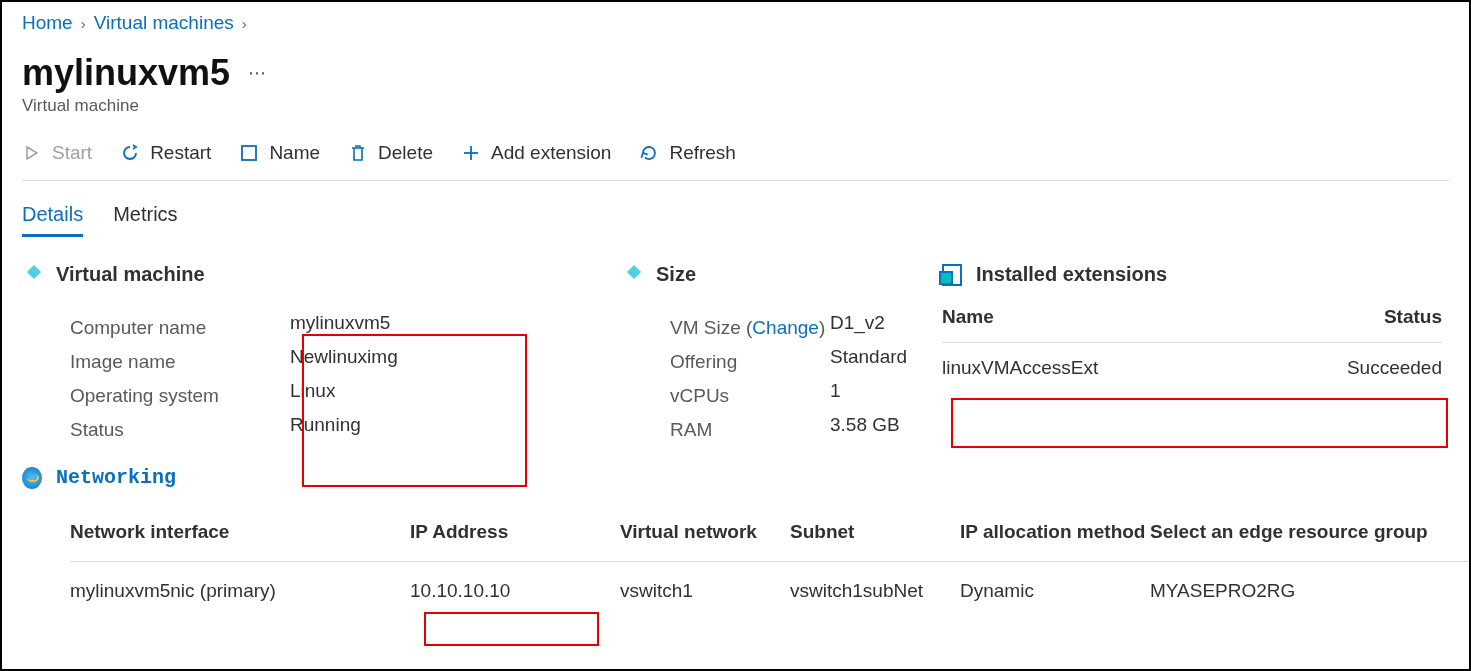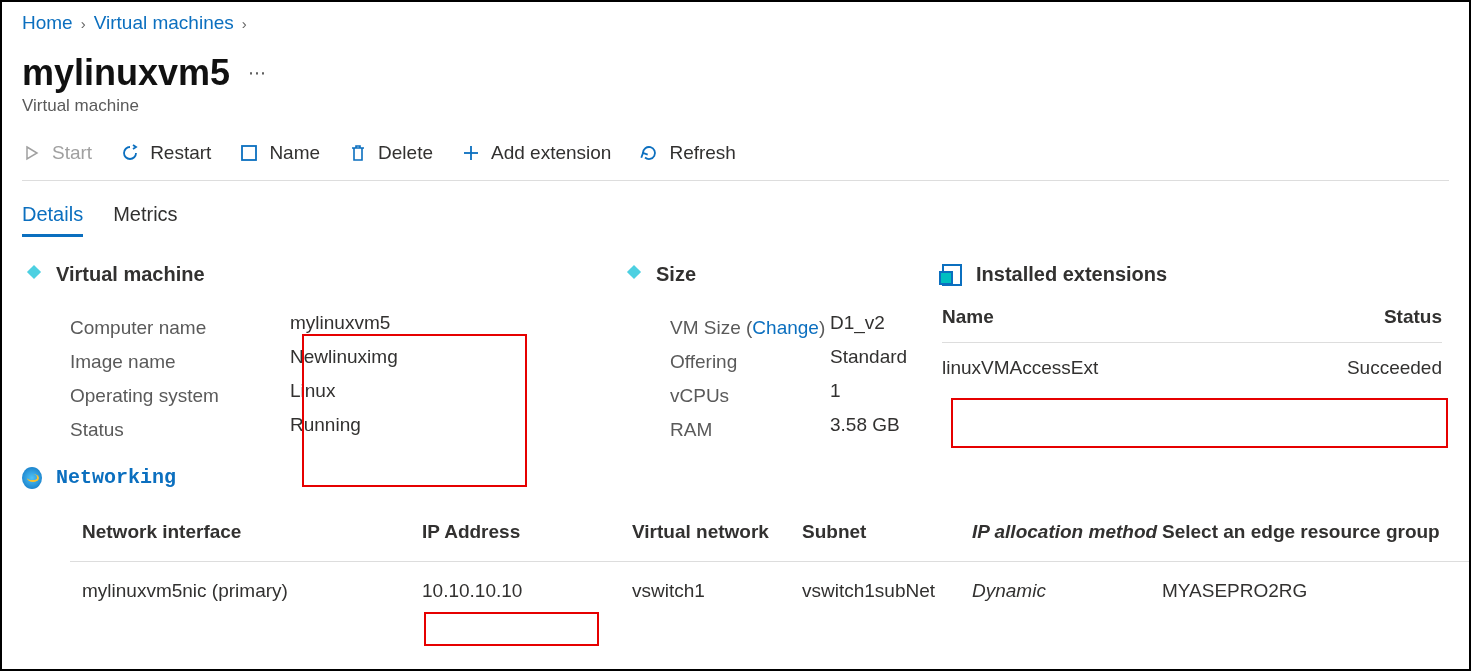--- a/index.html
+++ b/index.html
@@ -46,21 +46,21 @@
   .red-box-ext { position: absolute; border: 2px solid #e60000; width: 497px; height: 50px; left: 951px; top: 398px; pointer-events:none; }
   .red-box-ip { position: absolute; border: 2px solid #e60000; width: 175px; height: 34px; left: 424px; top: 612px; pointer-events:none; }
   .ext-icon-box { width:22px; height:22px; border:2px solid #0b6fbf; position:relative; }
   .ext-icon-inner { width:14px; height:14px; background:#00bfc0; border:2px solid #0b6fbf; position:absolute; left:-5px; top:5px; }
   .ext-table { width: 100%; margin-top: 18px; }
   .ext-th { display:flex; justify-content: space-between; font-weight:600; font-size:19px; padding-bottom:14px; border-bottom:1px solid #ddd;}
   .ext-td { display:flex; justify-content: space-between; font-size:19px; padding-top:14px; }
   .net-table { width: 1420px; margin-top: 12px; margin-left:48px; }
   .net-th { display:flex; font-weight:600; font-size:19px; padding-bottom:18px; border-bottom:1px solid #ddd; }
   .net-td { display:flex; font-size:19px; padding-top:18px; }
-  .nc1{width:340px;margin-left:12px;} .nc2{width:210px;} .nc3{width:170px;} .nc4{width:170px;} .nc5{width:190px;font-style:italic;} .nc6{width:300px;}
+  .nc1{width:340px;} .nc2{width:210px;} .nc3{width:170px;} .nc4{width:170px;} .nc5{width:190px;} .nc6{width:300px;}
   .monitor-icon { position:relative; width:24px; height:22px; }
   .monitor-icon .screen { width:24px; height:16px; background:linear-gradient(180deg,#3fa0ea,#0b6fbf); border-radius:1px; position:relative; }
   .monitor-icon .cube { position:absolute; width:10px; height:10px; background:#4dd0e1; left:7px; top:3px; transform:rotate(45deg);}
   .monitor-icon .stand { width:8px; height:4px; background:#888; margin:0 auto; }
   .monitor-icon .base { width:16px; height:2px; background:#888; margin:0 auto; }
   .globe-icon { width:22px; height:22px; border-radius:50%; background:radial-gradient(circle,#4fc3f7,#0b6fbf); position:relative; }
   .globe-icon::after{content:""; position:absolute; width:10px; height:6px; border:2px solid #fbc02d; border-radius:50%; left:5px; top:7px; border-top:none; border-left:none;}
 </style>
 </head>
 <body>

